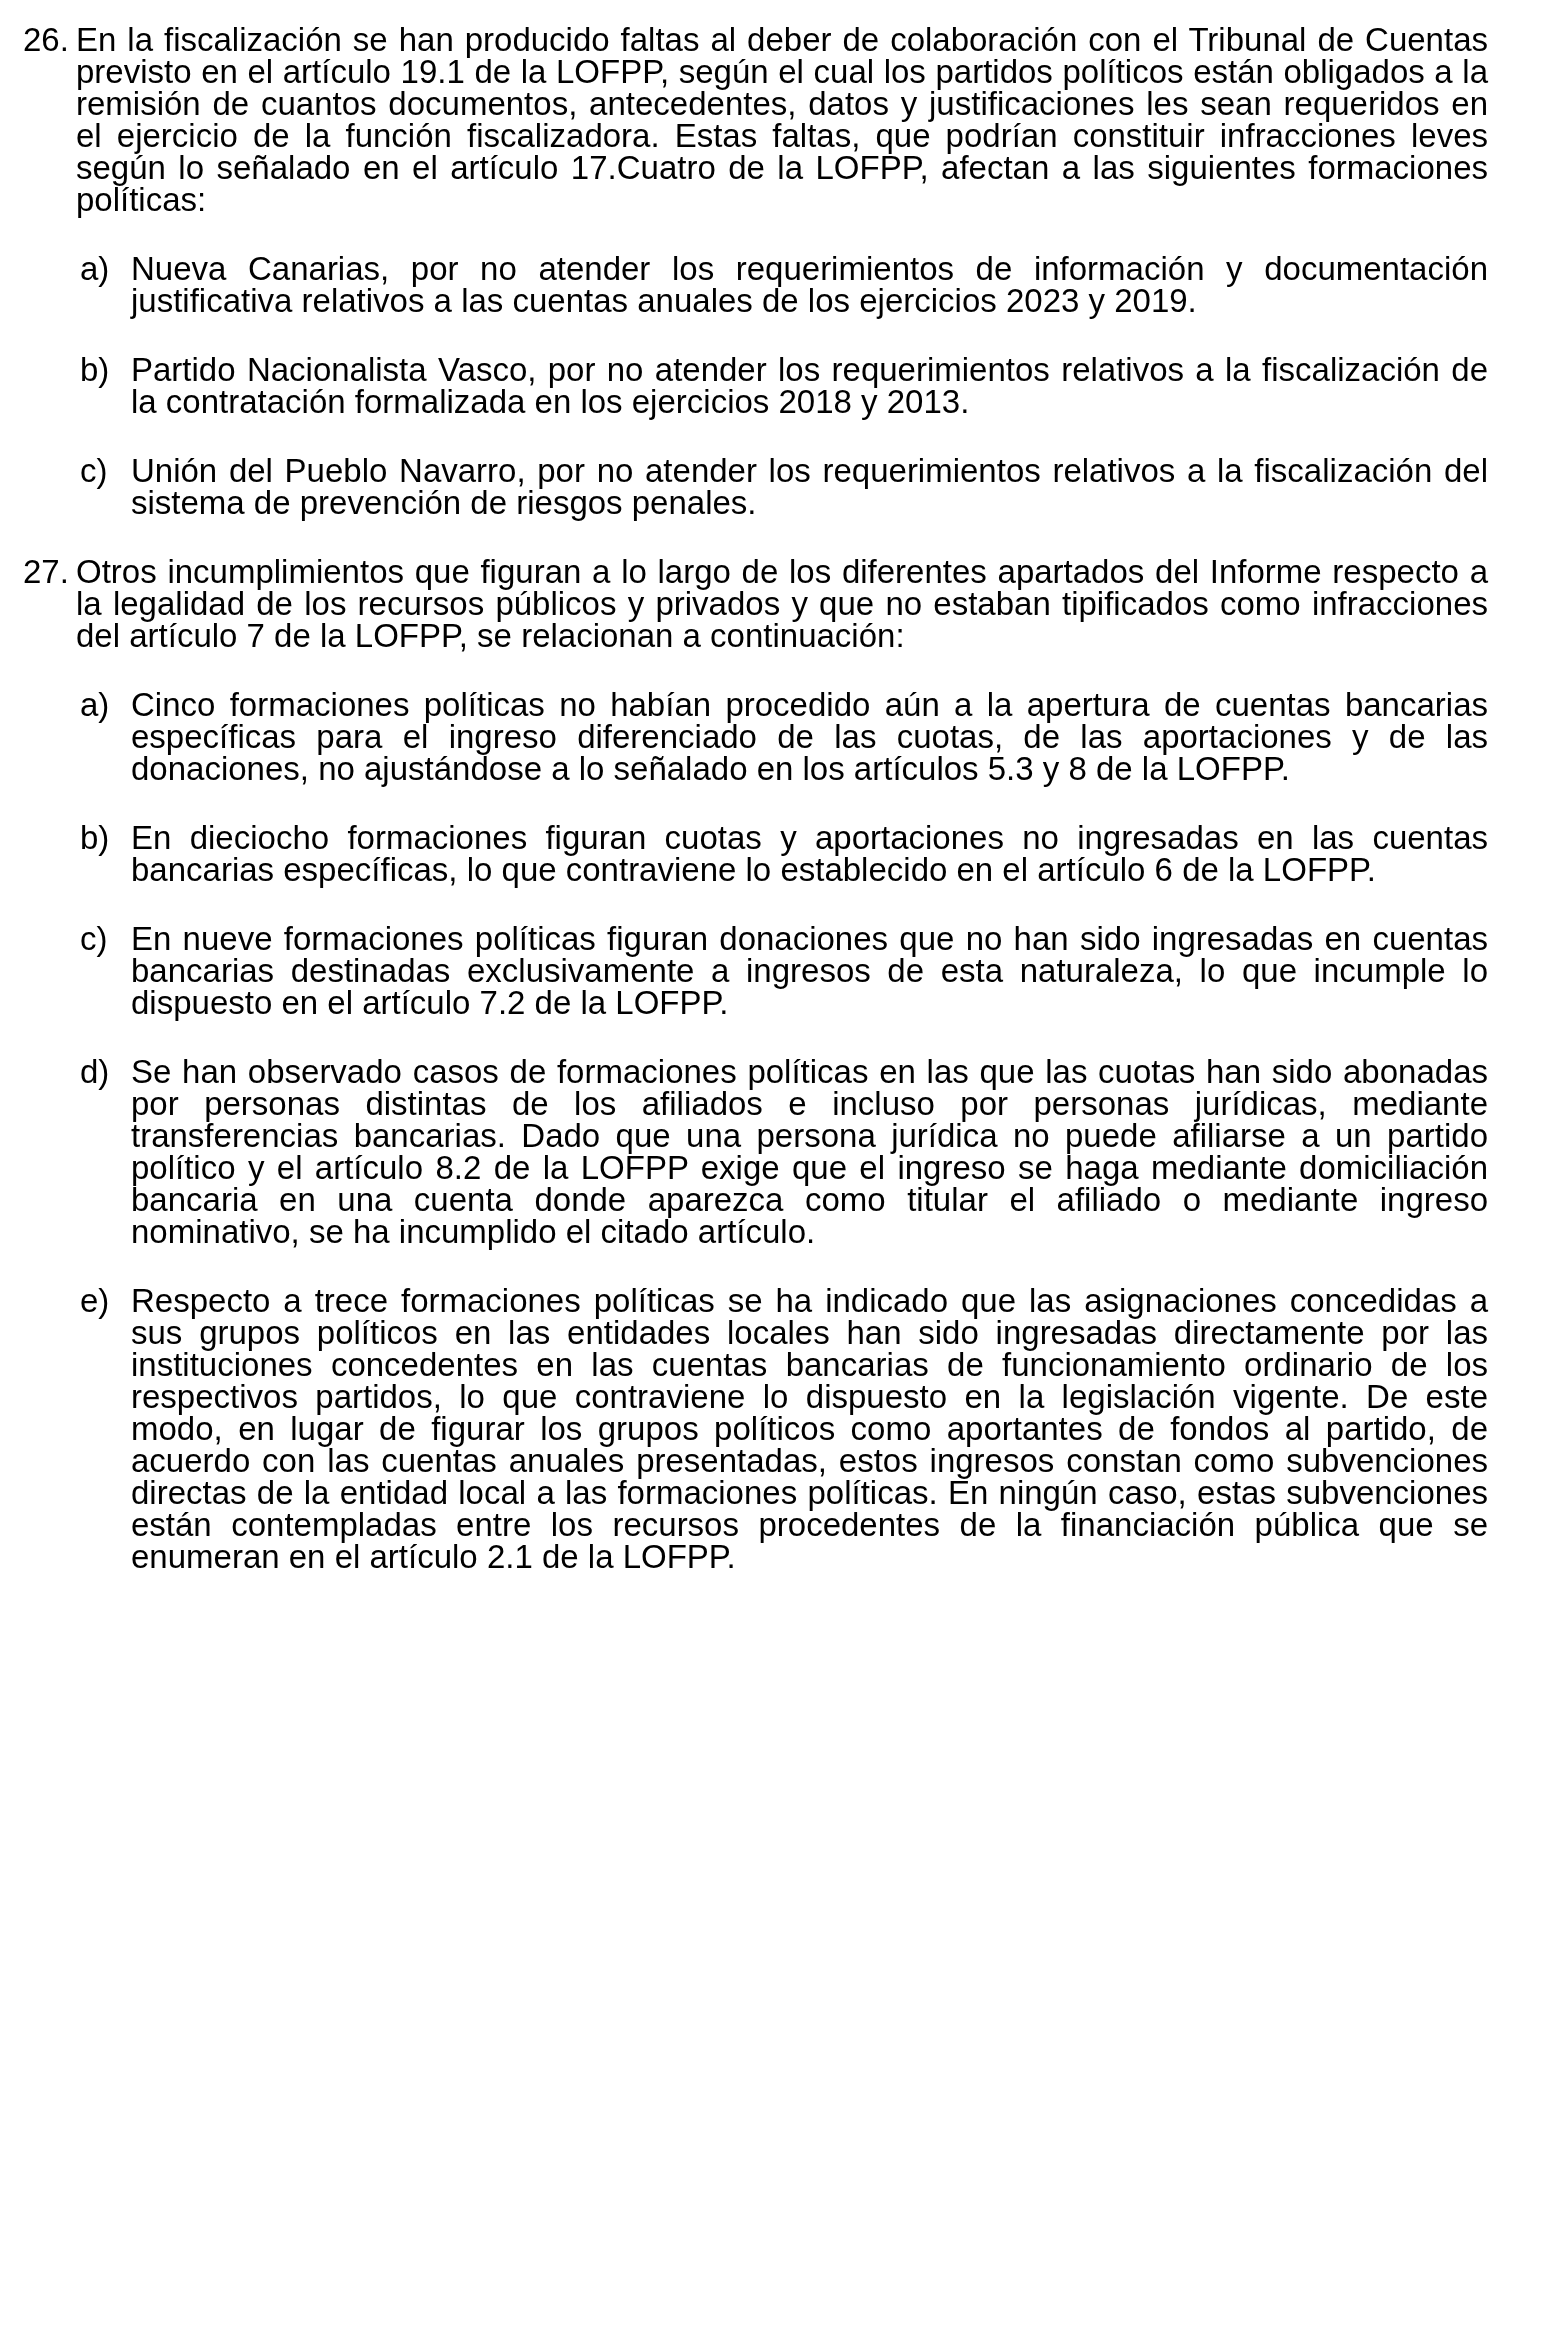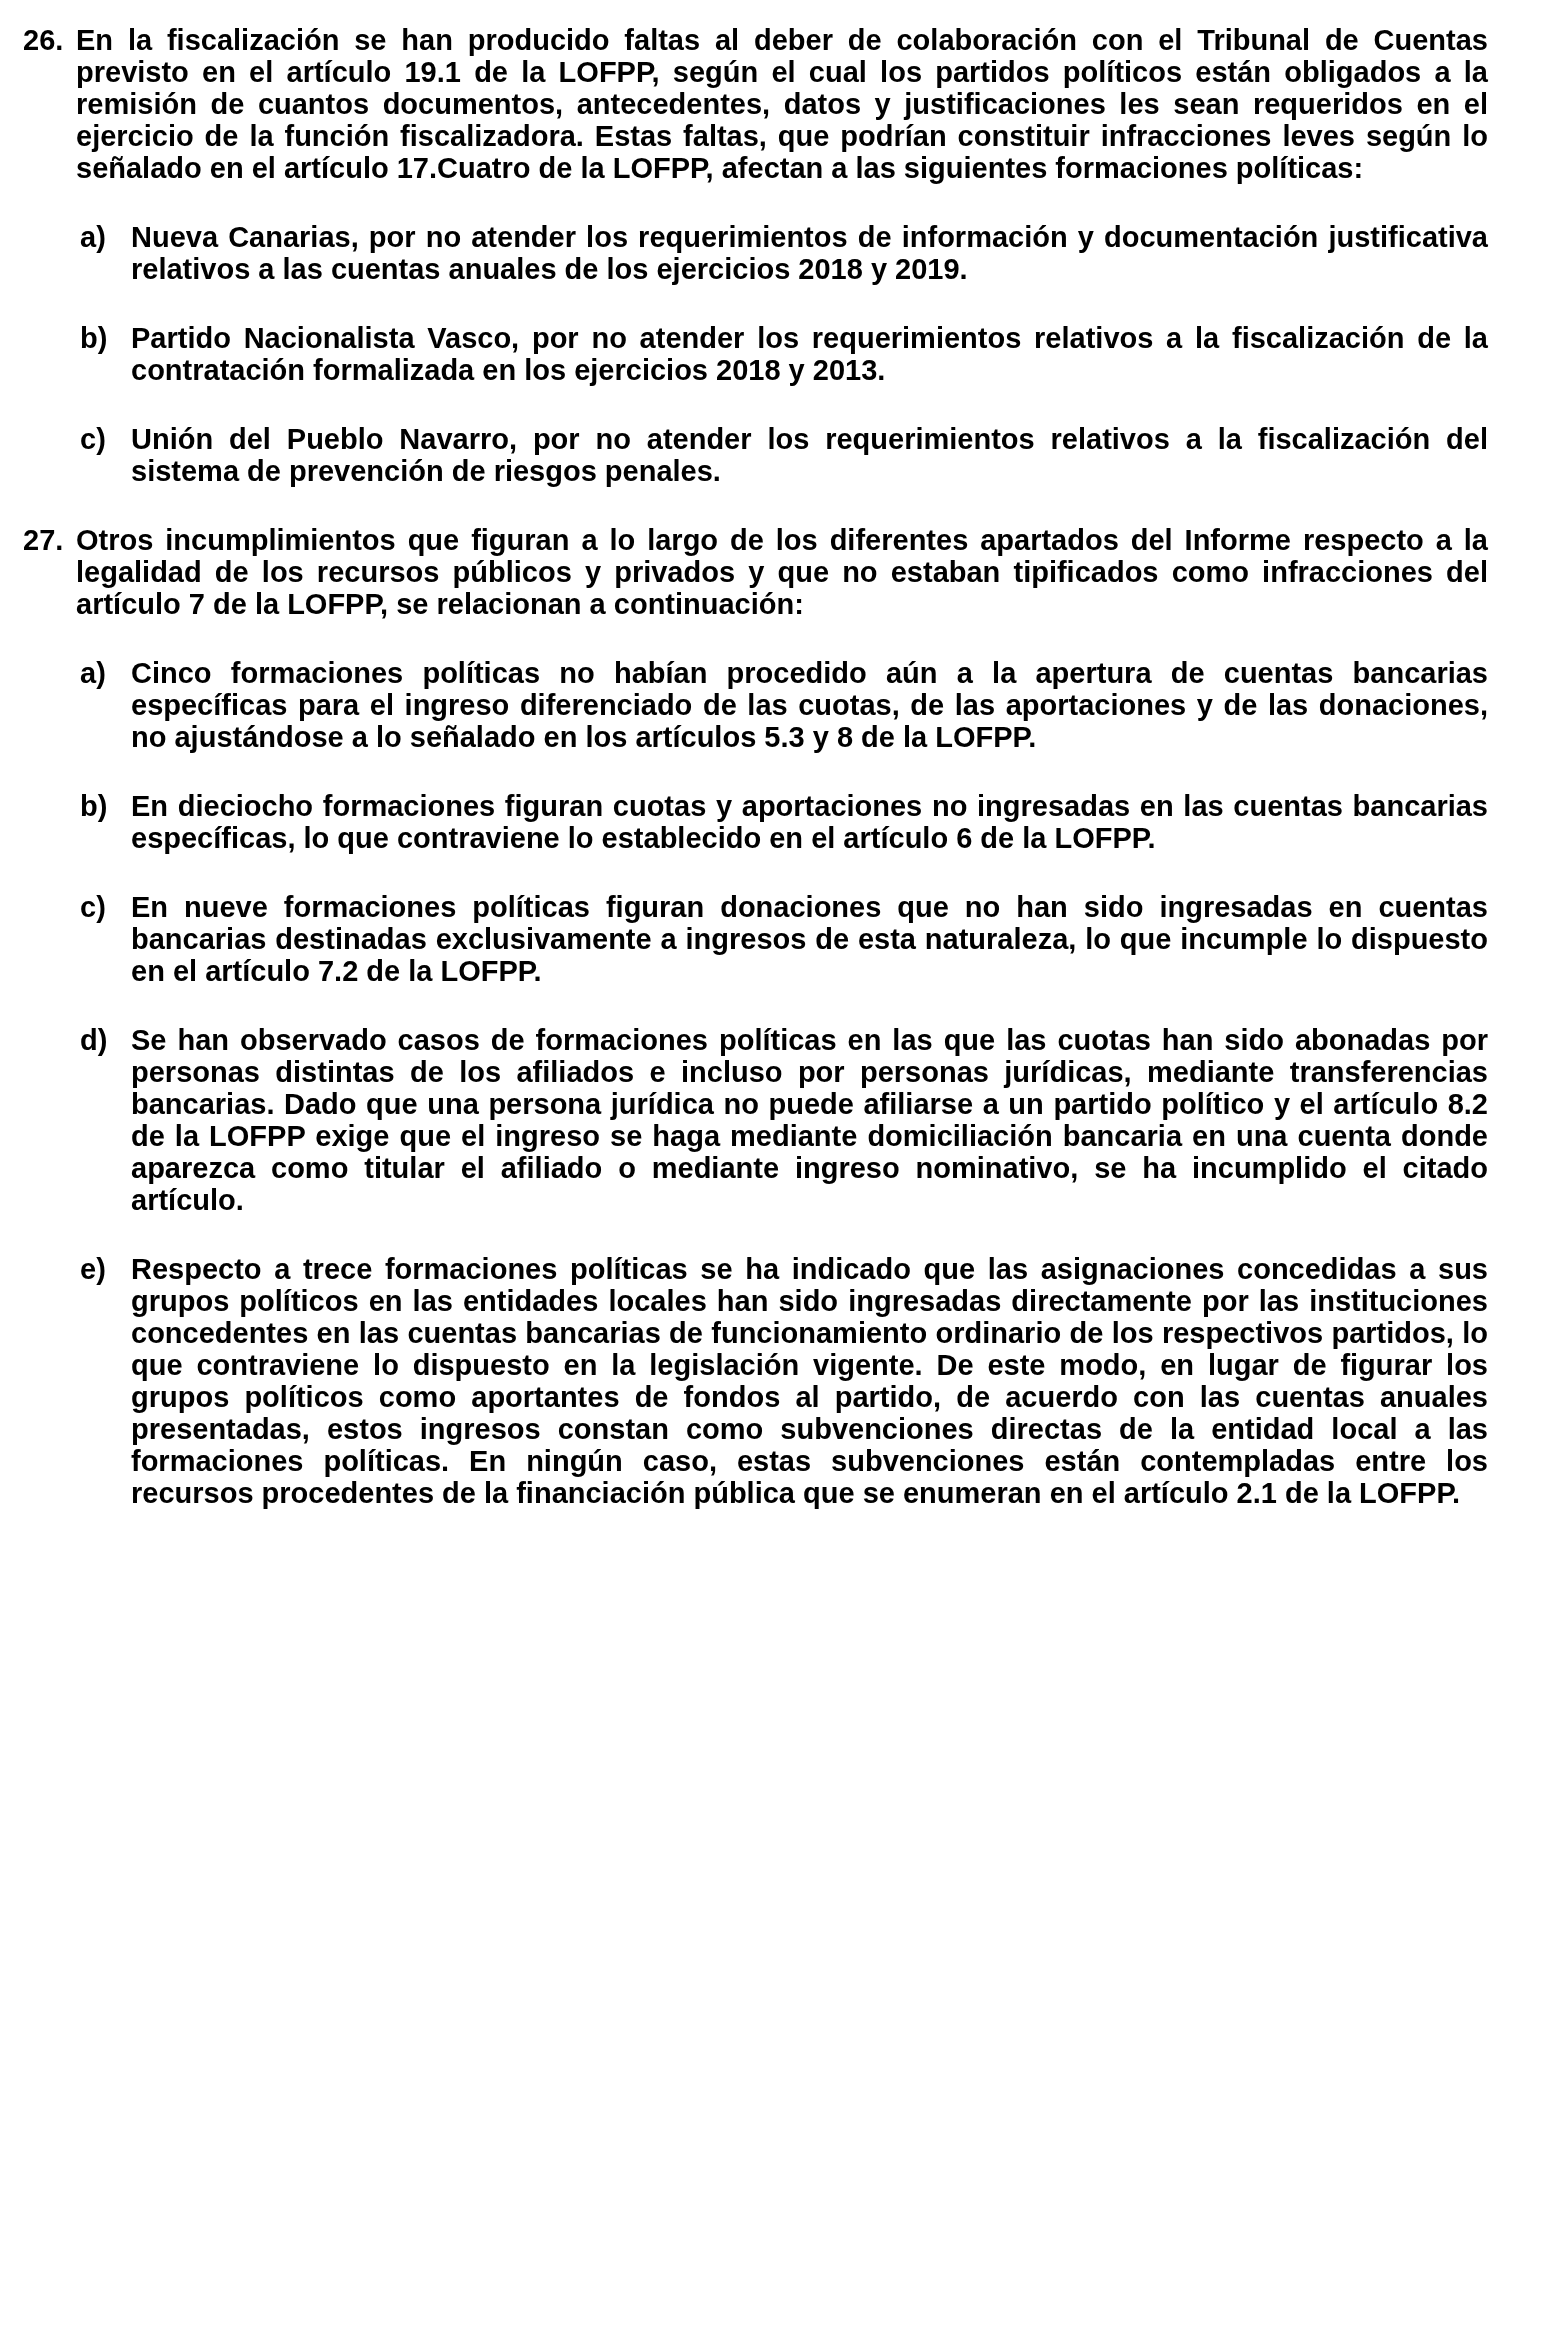--- a/index.html
+++ b/index.html
@@ -16,23 +16,22 @@
   }
   .page {
     box-sizing: border-box;
     width: 1561px;
     height: 2342px;
     padding: 23.6px 73px 0 23px;
   }
   .para, .item {
     position: relative;
     text-align: justify;
-    font-size: 29px;
+    font-size: 33px;
     line-height: 32px;
-    font-weight: bold;
   }
   .para {
     padding-left: 53px;
   }
   .para .num {
     position: absolute;
     left: 0;
     top: 0;
   }
   .item {
@@ -52,21 +51,21 @@
 
 <div class="page">
 
   <div class="para">
     <span class="num">26.</span>
     <span>En la fiscalización se han producido faltas al deber de colaboración con el Tribunal de Cuentas previsto en el artículo 19.1 de la LOFPP, según el cual los partidos políticos están obligados a la remisión de cuantos documentos, antecedentes, datos y justificaciones les sean requeridos en el ejercicio de la función fiscalizadora. Estas faltas, que podrían constituir infracciones leves según lo señalado en el artículo 17.Cuatro de la LOFPP, afectan a las siguientes formaciones políticas:</span>
   </div>
 
   <div class="item block-gap">
     <span class="letter">a)</span>
-    <span>Nueva Canarias, por no atender los requerimientos de información y documentación justificativa relativos a las cuentas anuales de los ejercicios 2018 y 2019.</span>
+    <span>Nueva Canarias, por no atender los requerimientos de información y documentación justificativa relativos a las cuentas anuales de los ejercicios 2023 y 2019.</span>
   </div>
 
   <div class="item block-gap">
     <span class="letter">b)</span>
     <span>Partido Nacionalista Vasco, por no atender los requerimientos relativos a la fiscalización de la contratación formalizada en los ejercicios 2018 y 2013.</span>
   </div>
 
   <div class="item block-gap">
     <span class="letter">c)</span>
     <span>Unión del Pueblo Navarro, por no atender los requerimientos relativos a la fiscalización del sistema de prevención de riesgos penales.</span>

